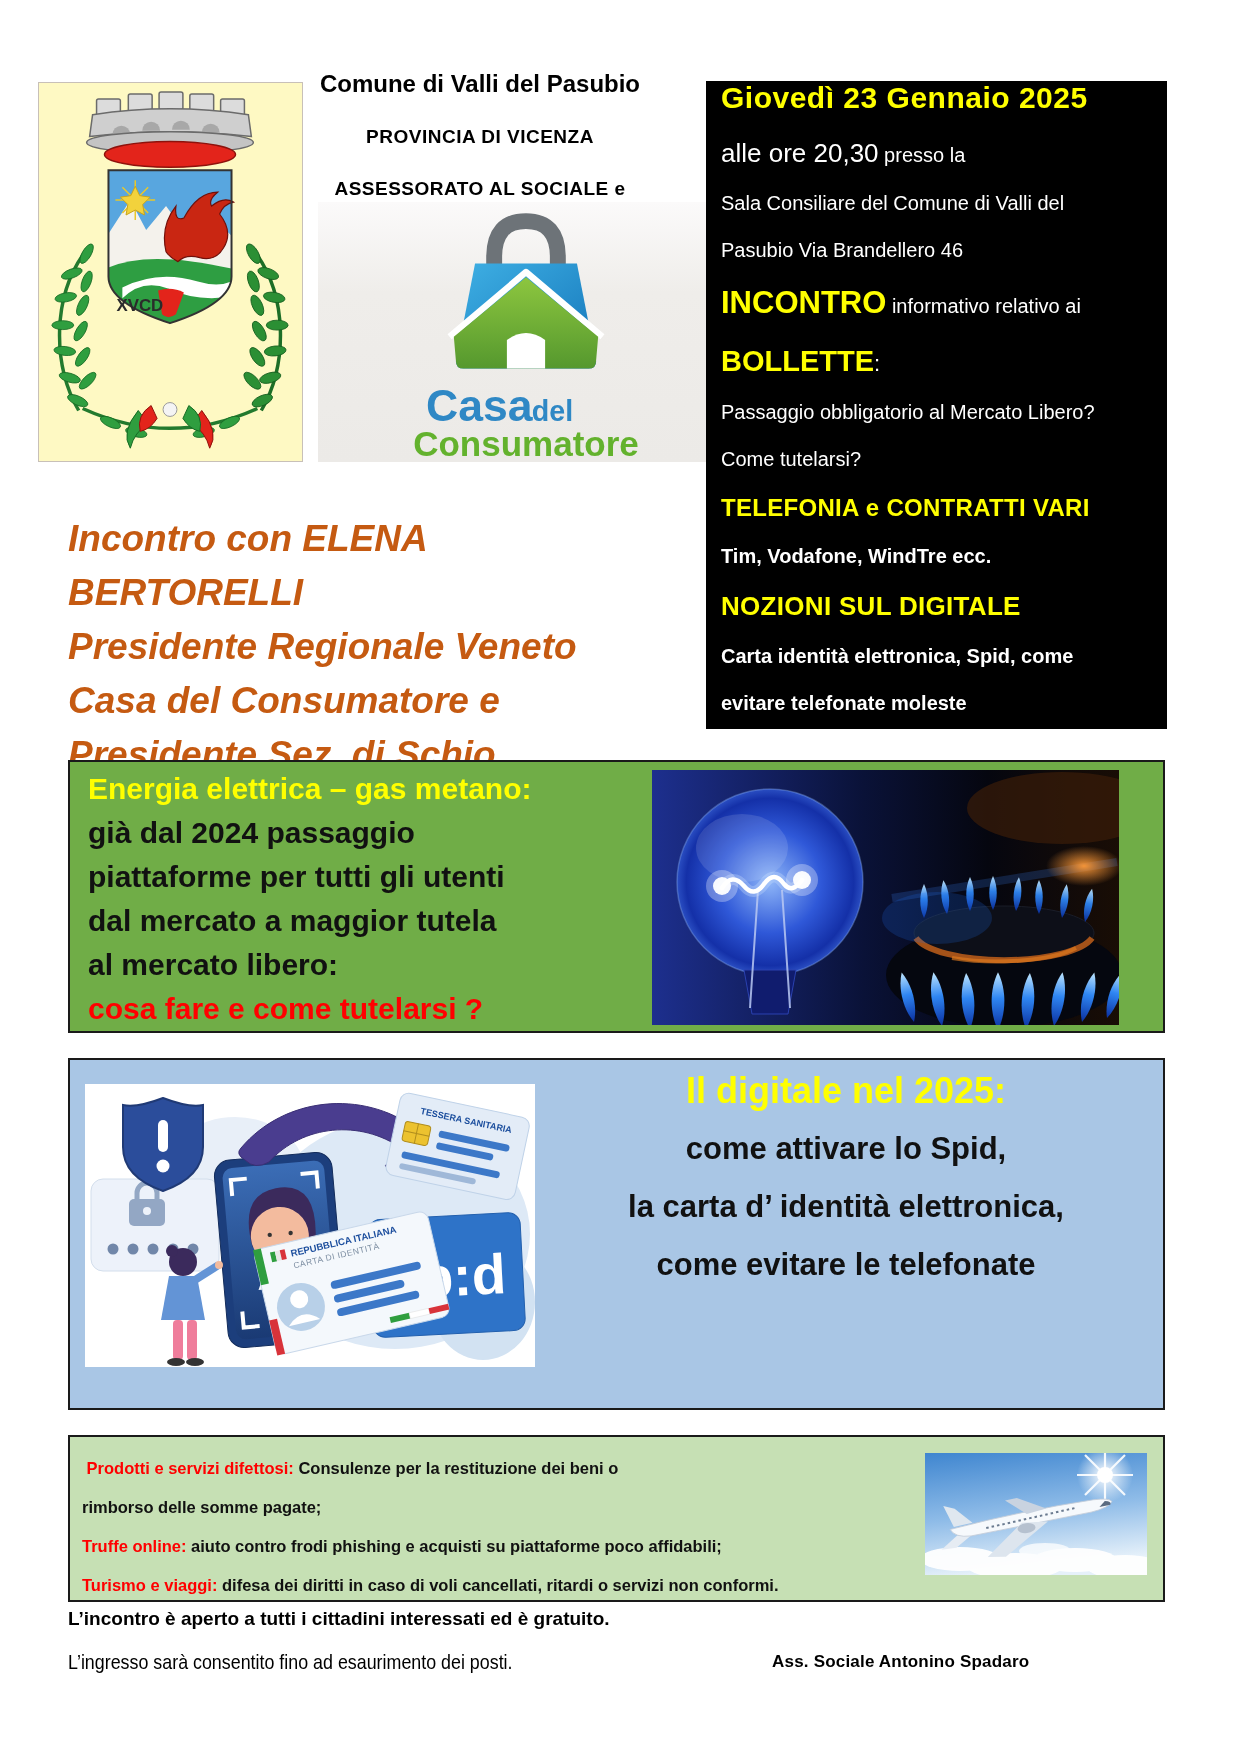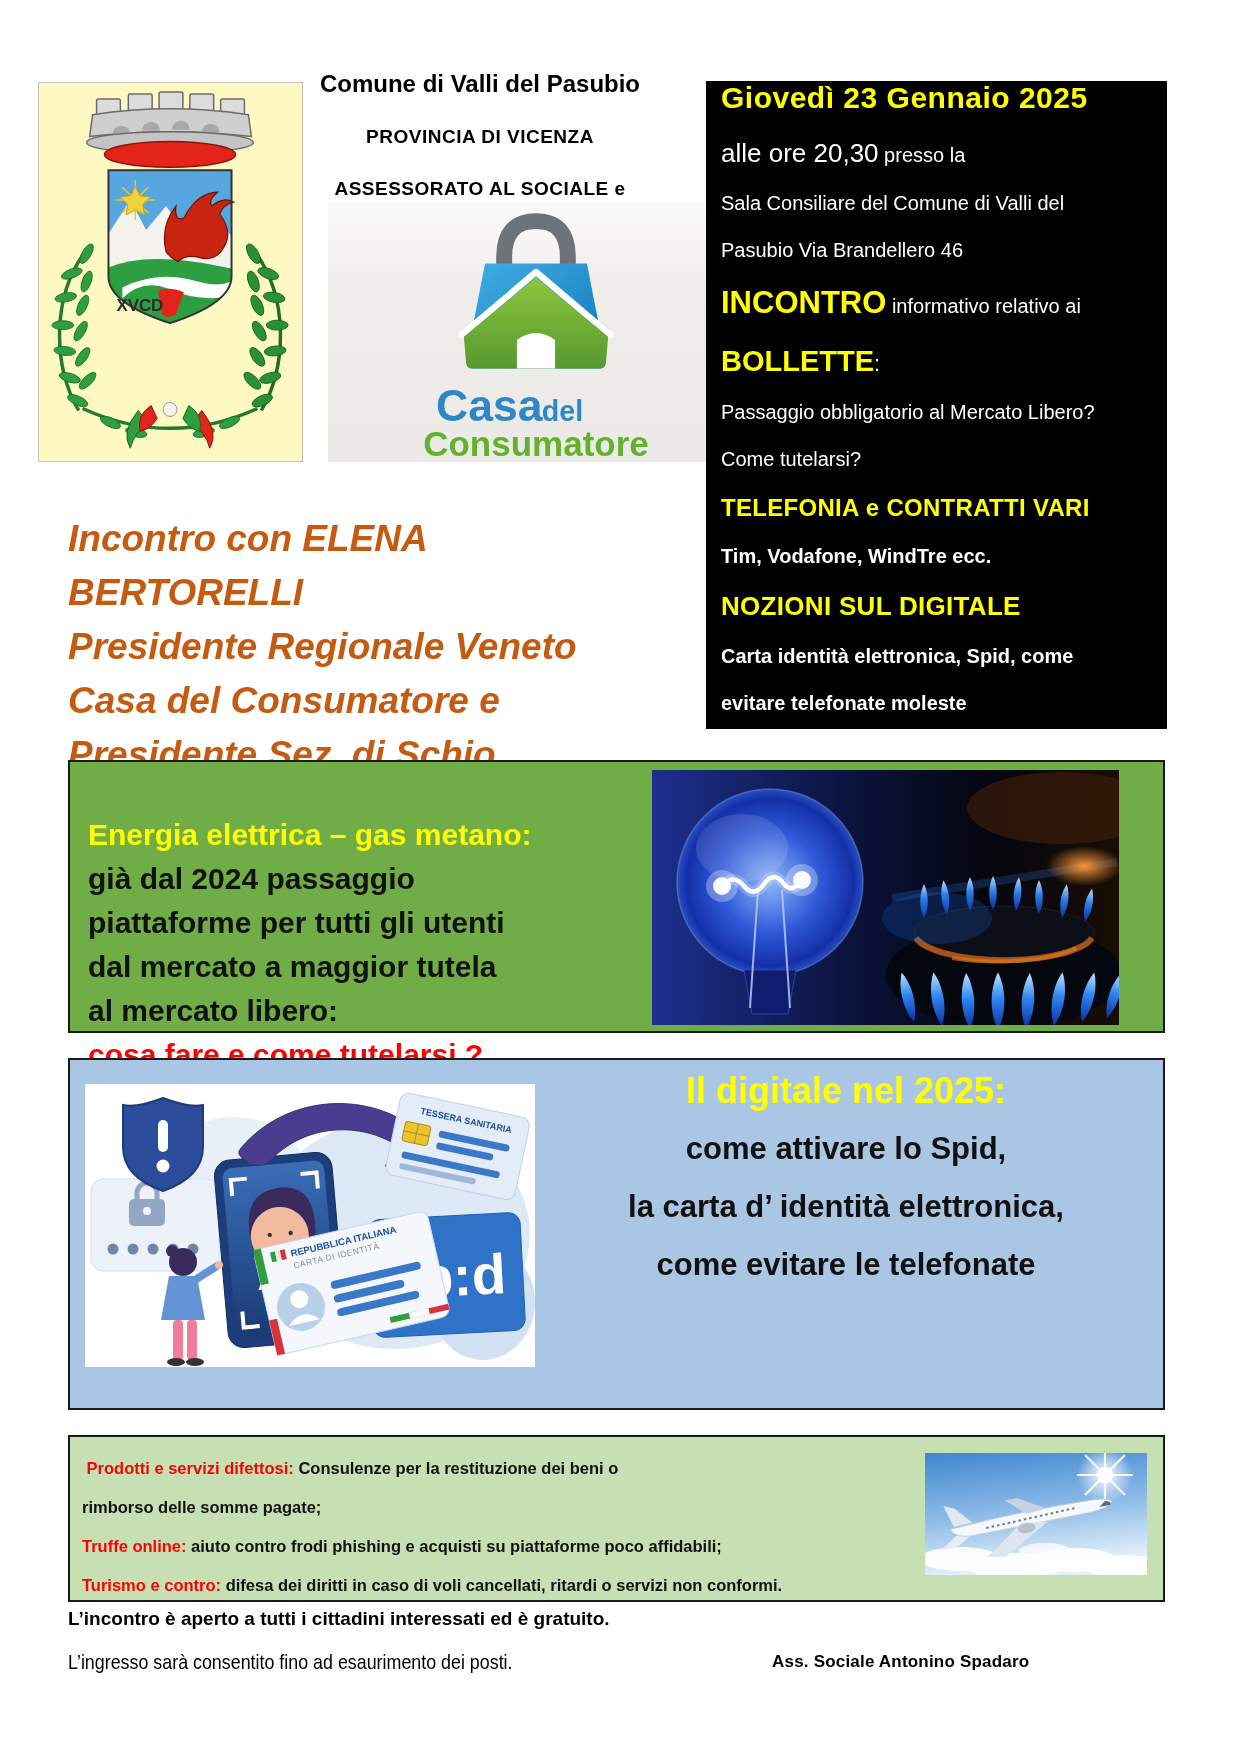--- a/index.html
+++ b/index.html
@@ -13,21 +13,21 @@
 
   
   .crest-box { left:38px; top:82px; width:265px; height:380px; background:#fef9c3;
     border:1px solid #c8c0b8; }
   .hdr-line1 { left:295px; top:70px; width:370px; text-align:center;
     font-size:24px; font-weight:bold; }
   .hdr-line2 { left:295px; top:126px; width:370px; text-align:center;
     font-size:19px; font-weight:bold; letter-spacing:.5px; }
   .hdr-line3 { left:295px; top:178px; width:370px; text-align:center;
     font-size:19px; font-weight:bold; letter-spacing:.5px; }
-  .logo-box { left:328px; top:202px; width:416px; height:260px;
+  .logo-box { left:318px; top:202px; width:416px; height:260px;
     background:linear-gradient(#fbfafa 0%, #efedea 35%, #eceae7 100%); }
   .logo-box svg { width:100%; height:100%; display:block; }
 
   
   .event-box { left:706px; top:81px; width:461px; height:648px; background:#000;
     color:#fff; display:flex; flex-direction:column; justify-content:space-between;
     padding:0 10px 14px 15px; }
   .ev { font-size:20px; line-height:1.15; white-space:nowrap; }
   .ev-date { font-size:30px; font-weight:bold; color:#ffff00; letter-spacing:.5px; }
   .ev-big { font-size:26px; }
@@ -38,21 +38,21 @@
   .ev-bold { font-weight:bold; }
 
   
   .speaker { left:68px; top:512px; width:600px; font-size:37px; font-weight:bold;
     font-style:italic; color:#c55a11; line-height:54px; }
 
   
   .energy-box { left:68px; top:760px; width:1097px; height:273px;
     background:#70ad47; border:2px solid #1a1a1a; }
   .energy-text { position:absolute; left:18px; top:5px; font-size:30px;
-    font-weight:bold; line-height:44px; color:#111; white-space:nowrap;margin-top:46px; }
+    font-weight:bold; line-height:44px; color:#111; white-space:nowrap; }
   .energy-head { color:#ffff00; }
   .energy-red { color:#ff0000; }
   .energy-img { position:absolute; left:582px; top:8px; width:467px; height:255px; }
   .energy-img svg { width:100%; height:100%; display:block; }
 
   
   .digital-box { left:68px; top:1058px; width:1097px; height:352px;
     background:#a9c6e5; border:2px solid #1a1a1a; }
   .spid-img { position:absolute; left:15px; top:24px; width:450px; height:283px; }
   .spid-img svg { width:100%; height:100%; display:block; }
@@ -404,21 +404,21 @@
     <div class="dg-line">la carta d’ identità elettronica,</div>
     <div class="dg-line">come evitare le telefonate</div>
   </div>
 </div>
 
 <div class="abs services-box">
   <div class="services-text">
     <div><span class="sv-label">&nbsp;</span><span class="sv-label">Prodotti e servizi difettosi:</span><span> Consulenze per la restituzione dei beni o</span></div>
     <div>rimborso delle somme pagate;</div>
     <div><span class="sv-label">Truffe online:</span><span> aiuto contro frodi phishing e acquisti su piattaforme poco affidabili;</span></div>
-    <div><span class="sv-label">Turismo e contro:</span><span> difesa dei diritti in caso di voli cancellati, ritardi o servizi non conformi.</span></div>
+    <div><span class="sv-label">Turismo e viaggi:</span><span> difesa dei diritti in caso di voli cancellati, ritardi o servizi non conformi.</span></div>
   </div>
   <div class="plane-img">
     <svg viewBox="0 0 222 122">
       <defs>
         <linearGradient id="skyG" x1="0" y1="0" x2="0.2" y2="1">
           <stop offset="0" stop-color="#3f86d0"></stop>
             <stop offset="0.55" stop-color="#8fbce8"></stop>
           <stop offset="1" stop-color="#e6f1fa"></stop>
         </linearGradient>
         <radialGradient id="sunG">

